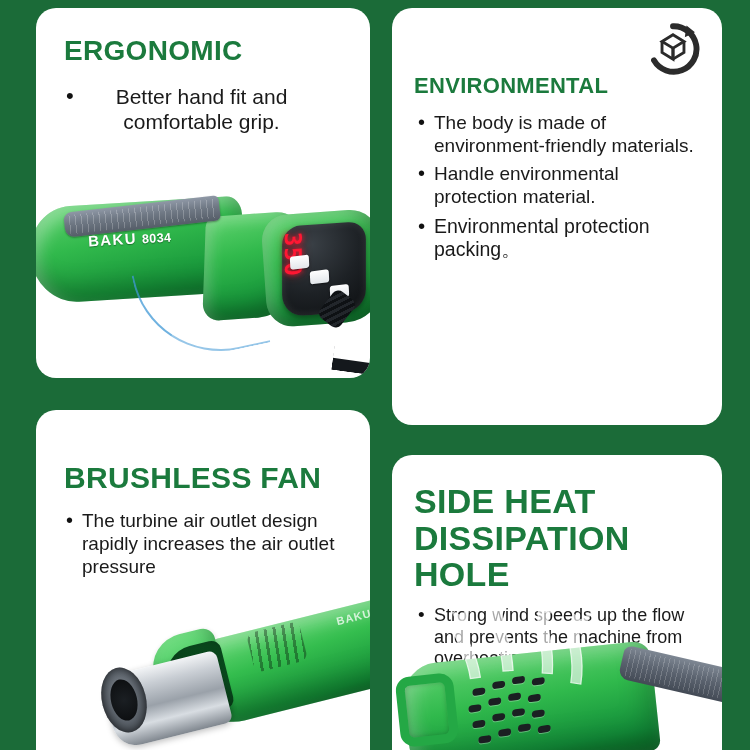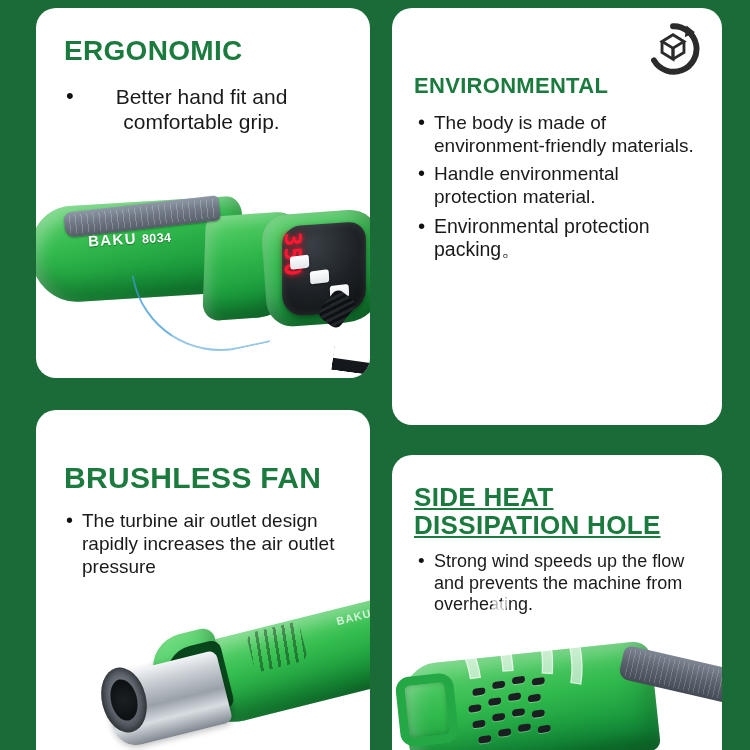--- a/index.html
+++ b/index.html
@@ -31,21 +31,21 @@
   .title{
     color:#1b7a3d;
     font-weight:bold;
     letter-spacing:.3px;
     line-height:1.08;
     margin:0;
   }
   #p-ergonomic .title{font-size:28px;padding:28px 0 0 28px;}
   #p-environmental .title{font-size:22px;padding:66px 0 0 22px;}
   #p-brushless .title{font-size:30px;padding:52px 0 0 28px;}
-  #p-sideheat .title{font-size:26px;padding:28px 0 0 22px;text-decoration:underline;}
+  #p-sideheat .title{font-size:34px;padding:28px 0 0 22px;}
 
   ul.bullets{
     list-style:none;margin:0;padding:0;
     color:#1a1a1a;
   }
   ul.bullets li{
     position:relative;
     padding-left:16px;
     line-height:1.2;
   }

